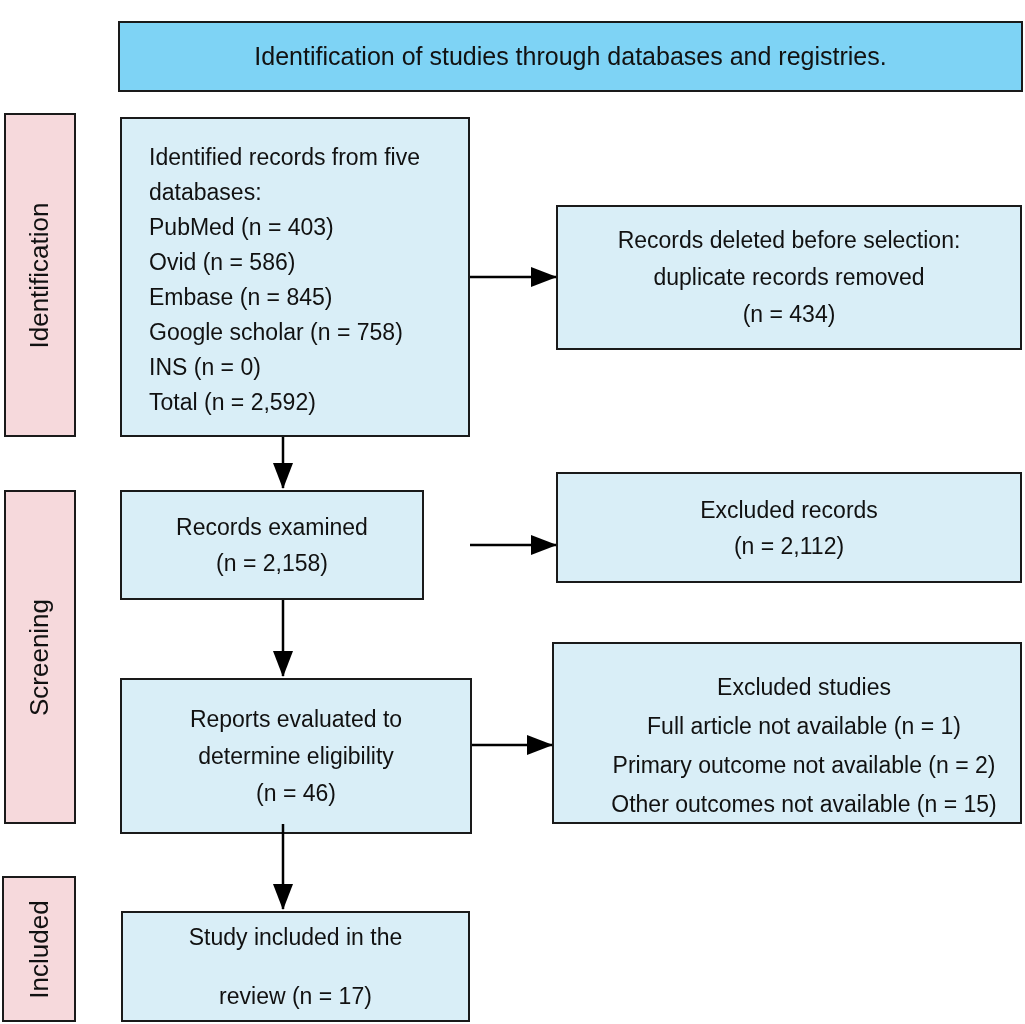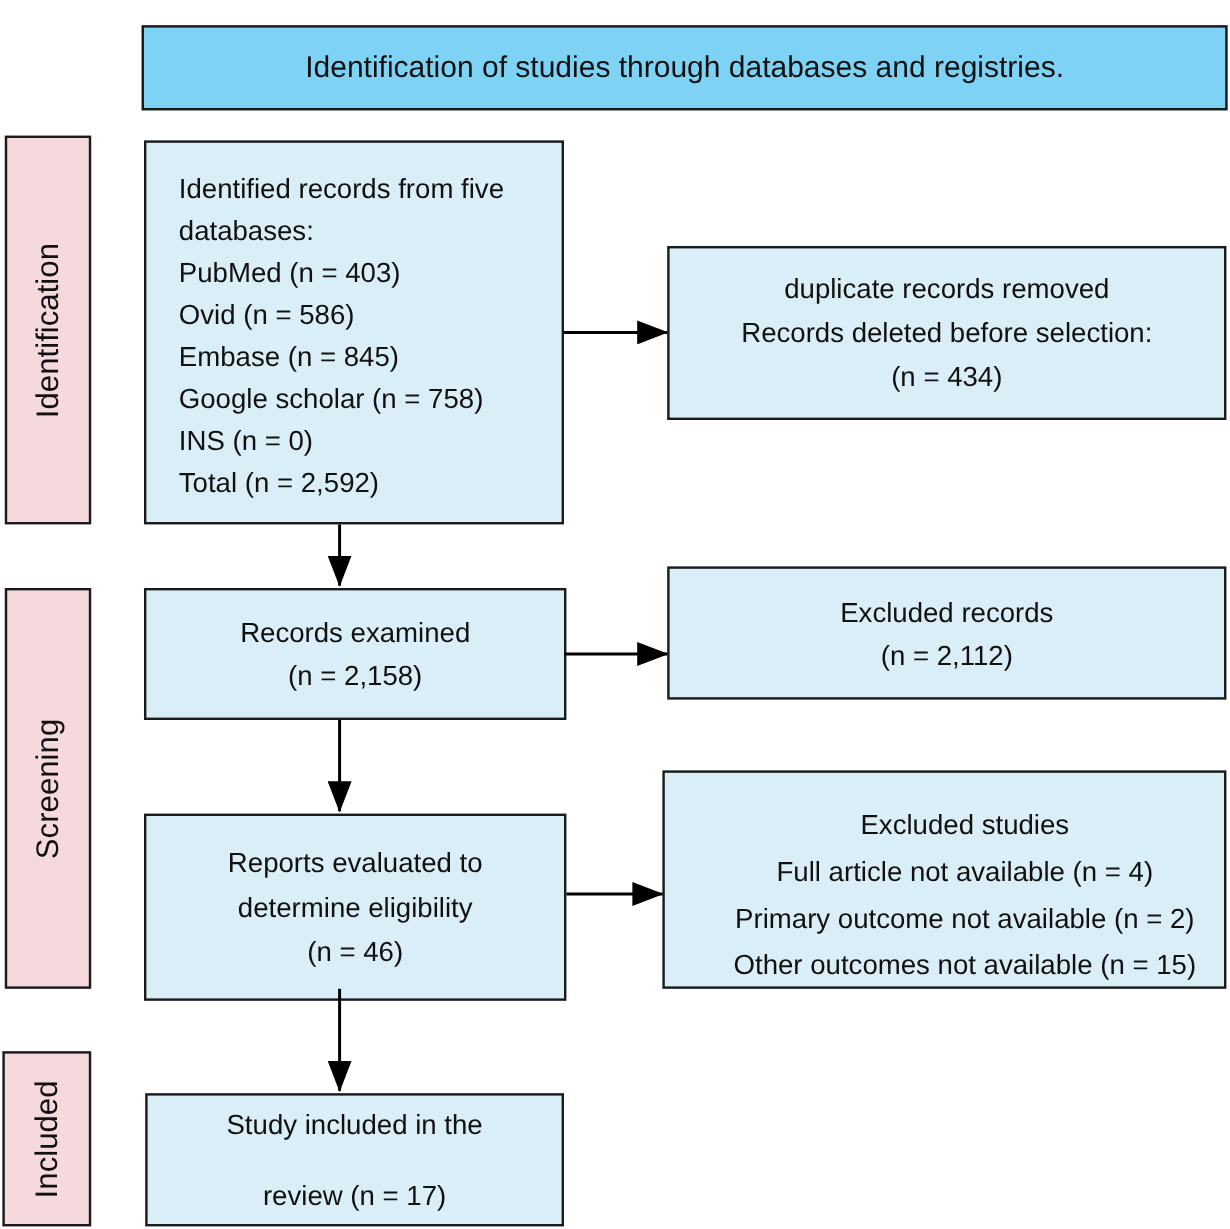--- a/index.html
+++ b/index.html
@@ -85,44 +85,44 @@
     <div class="line">databases:</div>
     <div class="line">PubMed (n = 403)</div>
     <div class="line">Ovid (n = 586)</div>
     <div class="line">Embase (n = 845)</div>
     <div class="line">Google scholar (n = 758)</div>
     <div class="line">INS (n = 0)</div>
     <div class="line">Total (n = 2,592)</div>
   </div>
 
   <div class="box centered fs24 lh37" style="left:556px;top:205px;width:466px;height:145px;">
+    <div class="line">Records deleted before selection:</div>
     <div class="line">duplicate records removed</div>
-    <div class="line">Records deleted before selection:</div>
     <div class="line">(n = 434)</div>
   </div>
 
-  <div class="box centered fs24 lh36" style="left:120px;top:490px;width:352px;height:110px;text-align:right;">
+  <div class="box centered fs24 lh36" style="left:120px;top:490px;width:304px;height:110px;text-align:right;">
     <div class="line">Records examined</div>
     <div class="line">(n = 2,158)</div>
   </div>
 
   <div class="box centered fs24 lh36" style="left:556px;top:472px;width:466px;height:111px;">
     <div class="line">Excluded records</div>
     <div class="line">(n = 2,112)</div>
   </div>
 
   <div class="box centered fs24 lh37" style="left:120px;top:678px;width:352px;height:156px;">
     <div class="line">Reports evaluated to</div>
     <div class="line">determine eligibility</div>
     <div class="line">(n = 46)</div>
   </div>
 
   <div id="box-excluded-studies" class="box left-text fs24 lh39" style="left:552px;top:642px;width:470px;height:182px;">
     <div class="line">Excluded studies</div>
-    <div class="line">Full article not available (n = 4)</div>
+    <div class="line">Full article not available (n = 1)</div>
     <div class="line">Primary outcome not available (n = 2)</div>
     <div class="line">Other outcomes not available (n = 15)</div>
   </div>
 
   <div class="box centered fs24 lh37" style="left:121px;top:911px;width:349px;height:111px;gap:22px;">
     <div class="line">Study included in the</div>
     <div class="line">review (n = 17)</div>
   </div>
 
   <svg class="arrow-layer" width="1025" height="1024" viewBox="0 0 1025 1024">

